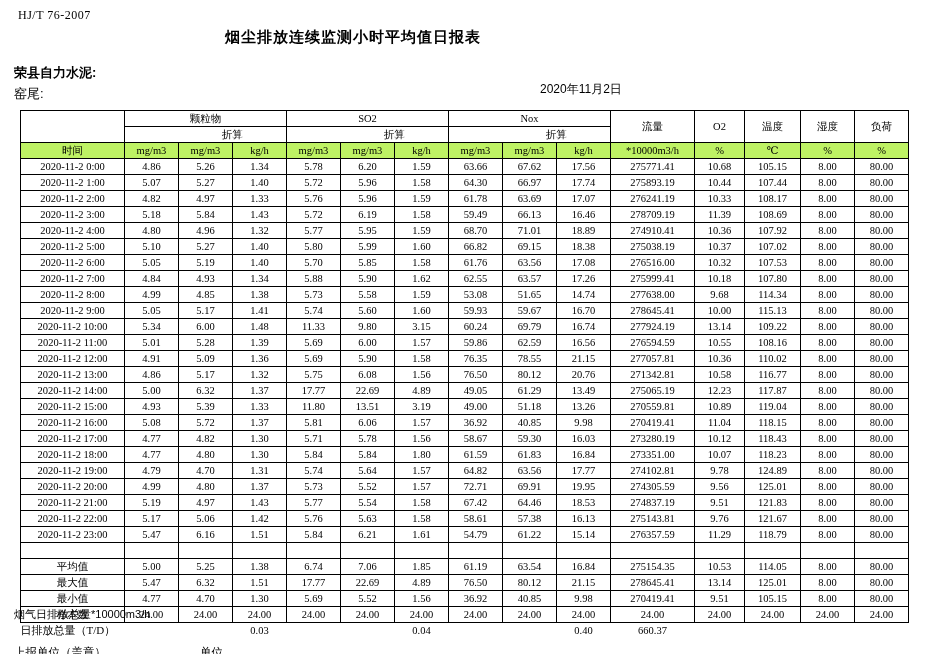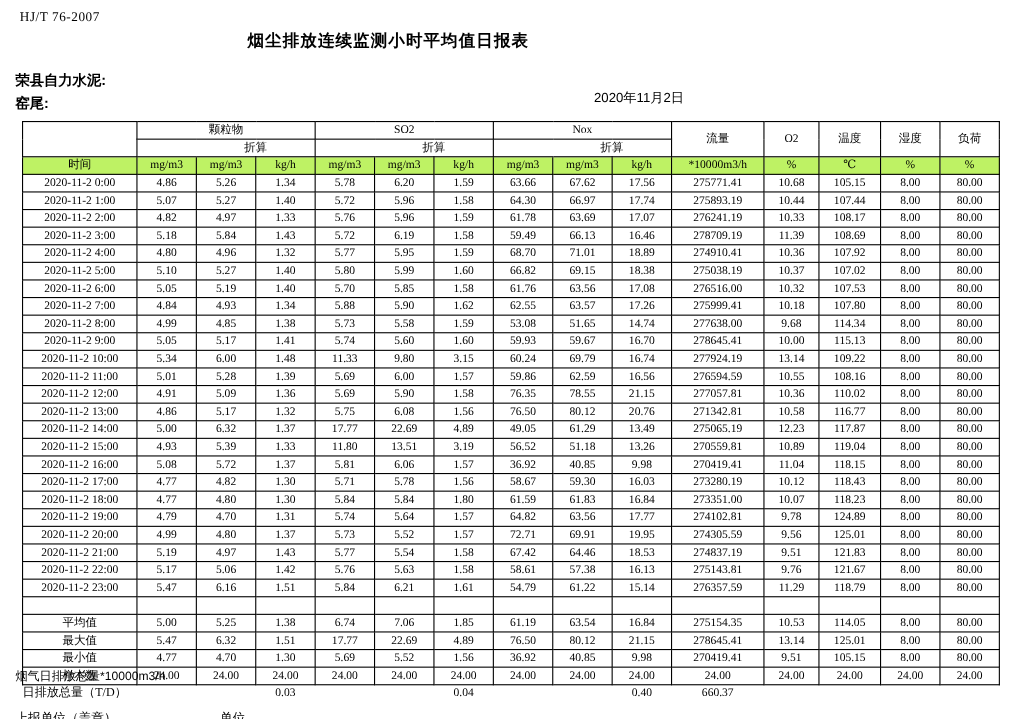--- a/index.html
+++ b/index.html
@@ -23,21 +23,21 @@
     font-size:15px;font-weight:bold;
     letter-spacing:1px;
   }
   .title span{margin-left:-230px;}
   .company{
     position:absolute;left:14px;top:64px;
     font-size:13px;font-weight:bold;
   }
   .point{
     position:absolute;left:14px;top:85px;
-    font-size:13px;font-weight:bold;
+    font-size:13px;font-weight:normal;
   }
   .report-date{
     position:absolute;left:540px;top:81px;
     font-size:12px;
   }
   table.main{
     position:absolute;left:20px;top:110px;
     border-collapse:collapse;
     table-layout:fixed;
     padding-left:48px;
@@ -390,21 +390,21 @@
         <td>80.00</td>
       </tr>
       <tr>
         <td>2020-11-2 15:00</td>
         <td>4.93</td>
         <td>5.39</td>
         <td>1.33</td>
         <td>11.80</td>
         <td>13.51</td>
         <td>3.19</td>
-        <td>56.52</td>
+        <td>49.00</td>
         <td>51.18</td>
         <td>13.26</td>
         <td>270559.81</td>
         <td>10.89</td>
         <td>119.04</td>
         <td>8.00</td>
         <td>80.00</td>
       </tr>
       <tr>
         <td>2020-11-2 16:00</td>

